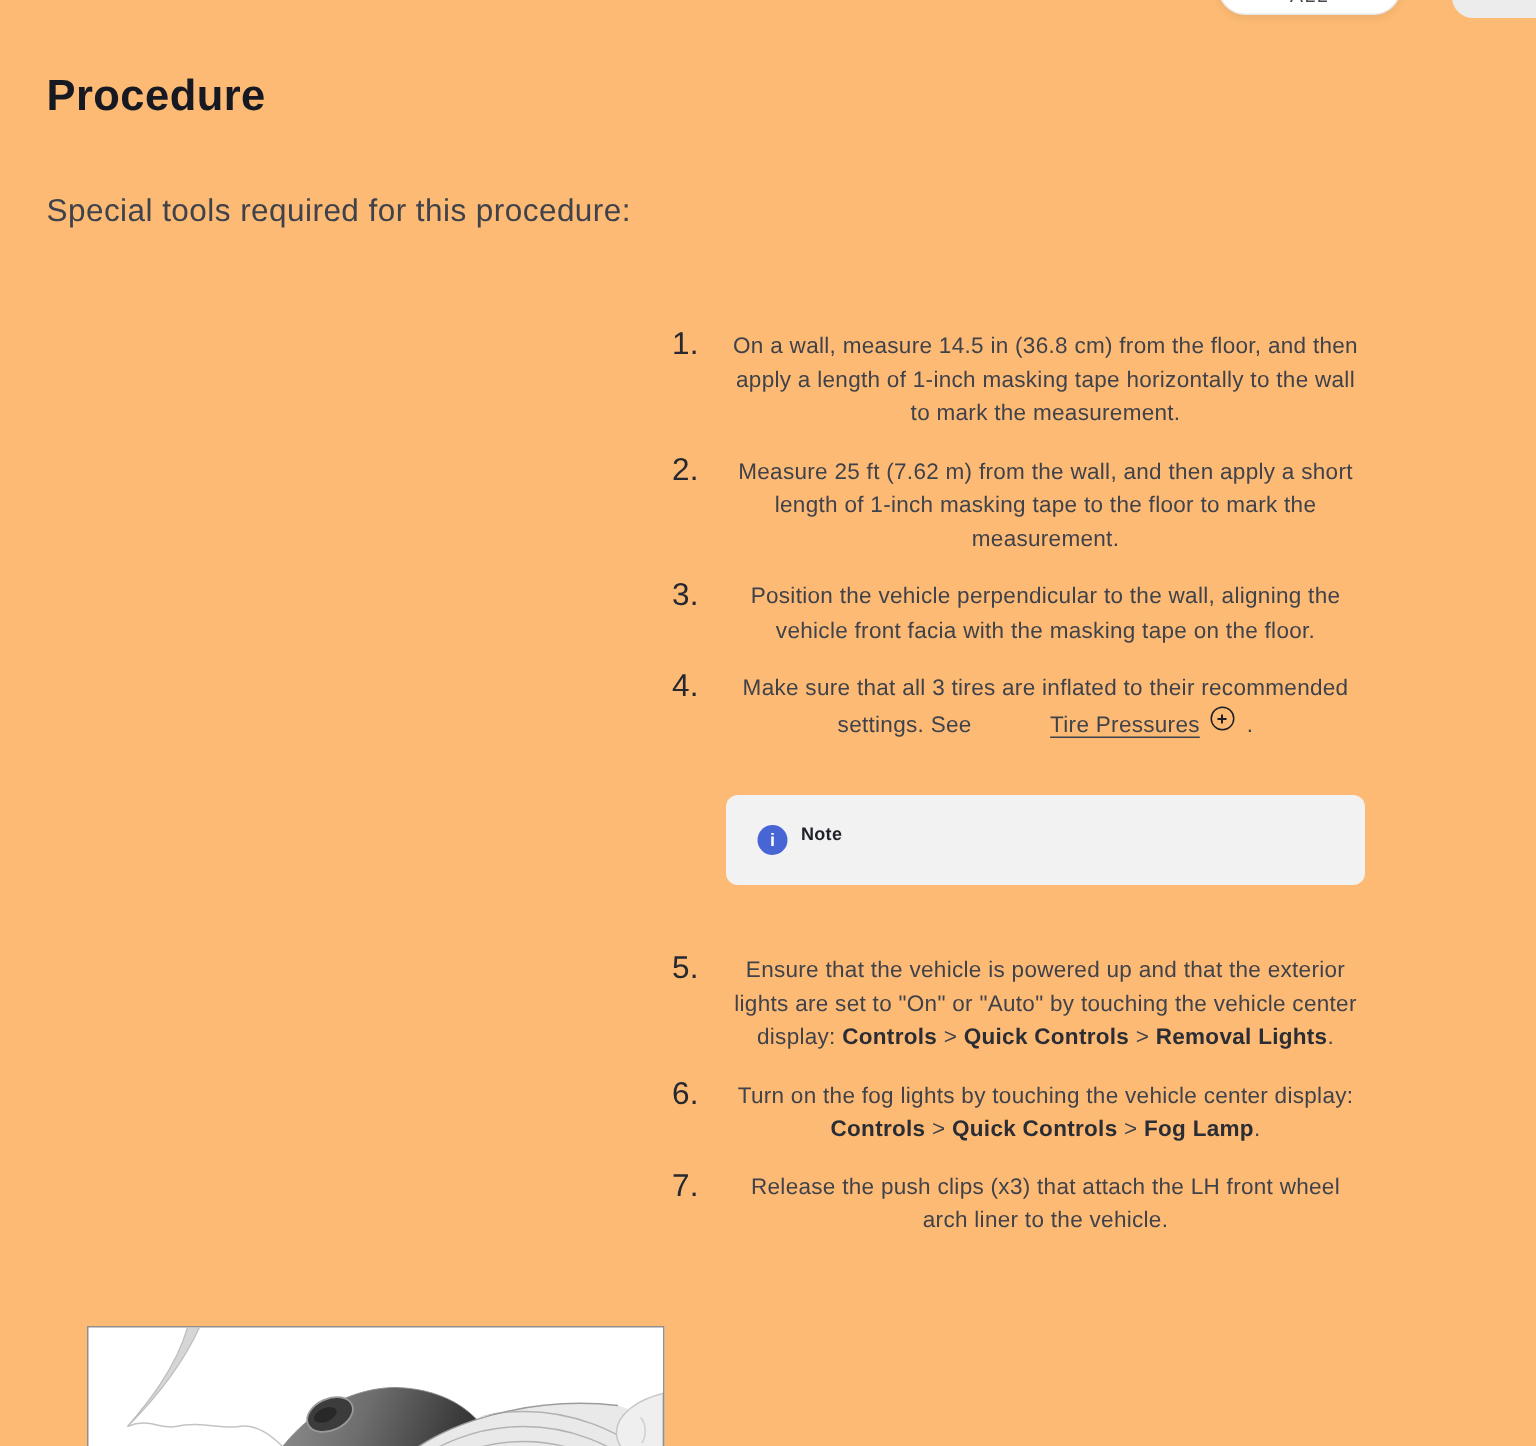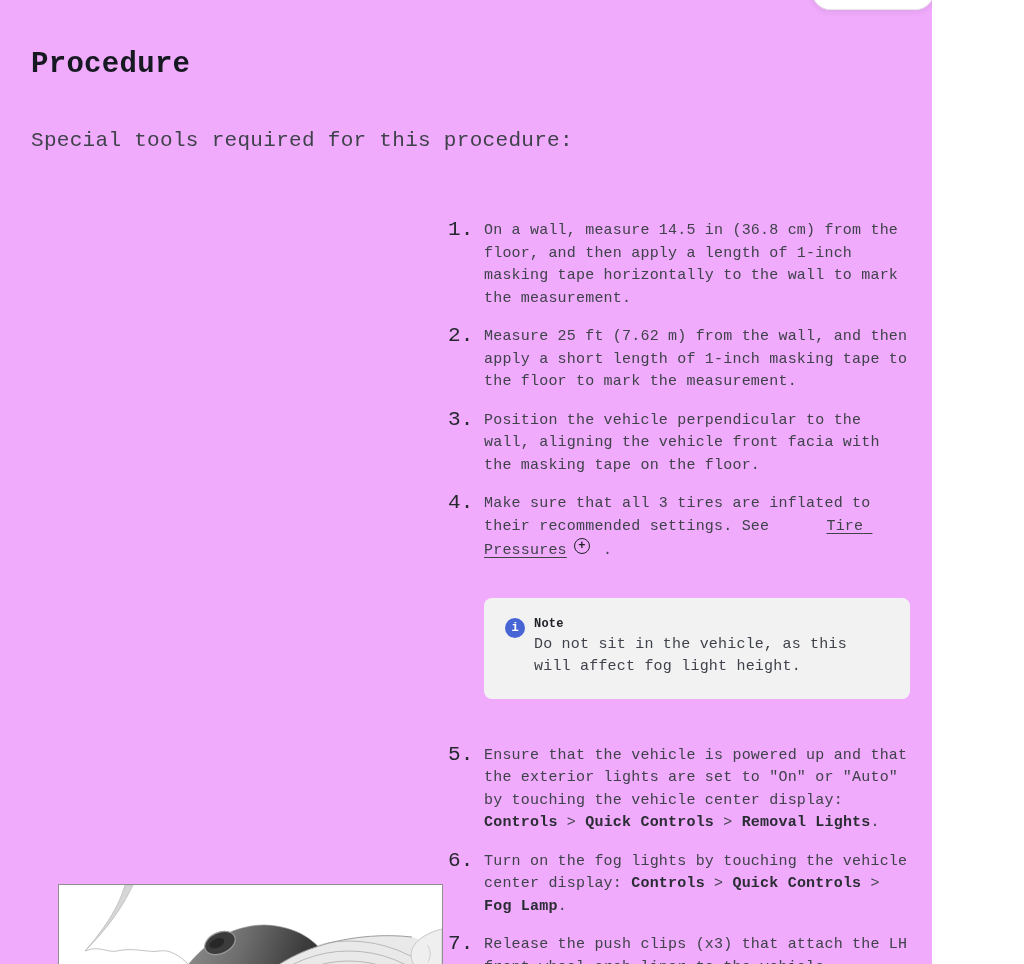--- a/index.html
+++ b/index.html
@@ -1,18 +1,18 @@
 <!DOCTYPE html>
 <html><head>
 <meta charset="utf-8">
 <style>
   html,body{margin:0;padding:0;background:#fff;}
   .page{
-    position:relative;width:932px;height:964px;background:#f0abfc;overflow:hidden;
-    font-family:Liberation Mono, monospace;color:#3f424a;
+    position:relative;width:1024px;height:964px;background:#fdba74;overflow:hidden;
+    font-family:Liberation Sans, sans-serif;color:#3f424a;
   }
   
   .pill-all{
     position:absolute;left:812px;top:-26px;width:122px;height:36px;
     border-radius:18px;background:#ffffff;border:1px solid #e7e7e7;
     box-shadow:0 2px 6px rgba(0,0,0,.07);
     display:flex;align-items:flex-end;justify-content:center;
     padding-bottom:5px;box-sizing:border-box;
     font-size:13px;letter-spacing:1px;color:#46494f;cursor:pointer;
   }
@@ -37,21 +37,21 @@
   .tools-list li::before{content:"\2022";position:absolute;left:2px;top:0;color:#3f424a;}
   
   .steps-col{position:absolute;left:448px;top:220px;width:462px;}
   .step{display:flex;align-items:flex-start;margin-bottom:16px;}
   .step:last-child{margin-bottom:0;}
   .step-num{
     flex:0 0 36px;width:36px;font-size:21px;line-height:24px;color:#26282f;
     letter-spacing:.2px;margin-top:-2px;
   }
   .step-body{
-    flex:1;font-size:15px;line-height:22.5px;letter-spacing:.2px;color:#3f424a;
+    flex:1;font-size:15px;line-height:22.5px;letter-spacing:.2px;color:#3f424a;text-align:center;
   }
   .step-body span{white-space:pre-wrap;}
   .step-body b{color:#2b2d35;}
   .link{text-decoration:underline;text-underline-offset:3px;text-decoration-thickness:1px;cursor:pointer;margin-left:48px;}
   .plus-icon{
     display:inline-flex;align-items:center;justify-content:center;
     width:16px;height:16px;box-sizing:border-box;
     border:1.7px solid #1d1f26;border-radius:50%;
     font-size:12px;font-weight:bold;line-height:1;color:#1d1f26;
     vertical-align:5px;margin:0 4px 0 7px;cursor:pointer;
@@ -106,21 +106,20 @@
         <div class="step">
           <div class="step-num">4.</div>
           <div class="step-body"><span>Make sure that all 3 tires are inflated to their recommended settings. See </span><span class="link">Tire Pressures</span><span class="plus-icon">+</span><span> .</span></div>
         </div>
       </div>
 
     <div class="note" style="background: rgb(242, 242, 242);">
       <div class="note-icon" style="background: rgb(72, 101, 214);">i</div>
       <div>
         <p class="note-title">Note</p>
-        <p class="note-body">Do not sit in the vehicle, as this will affect fog light height.</p>
       </div>
     </div>
 
     <div>
         <div class="step">
           <div class="step-num">5.</div>
           <div class="step-body"><span>Ensure that the vehicle is powered up and that the exterior lights are set to "On" or "Auto" by touching the vehicle center display: </span><span><b>Controls</b></span><span> &gt; </span><span><b>Quick Controls</b></span><span> &gt; </span><span><b>Removal Lights</b></span><span>.</span></div>
         </div>
         <div class="step">
           <div class="step-num">6.</div>

